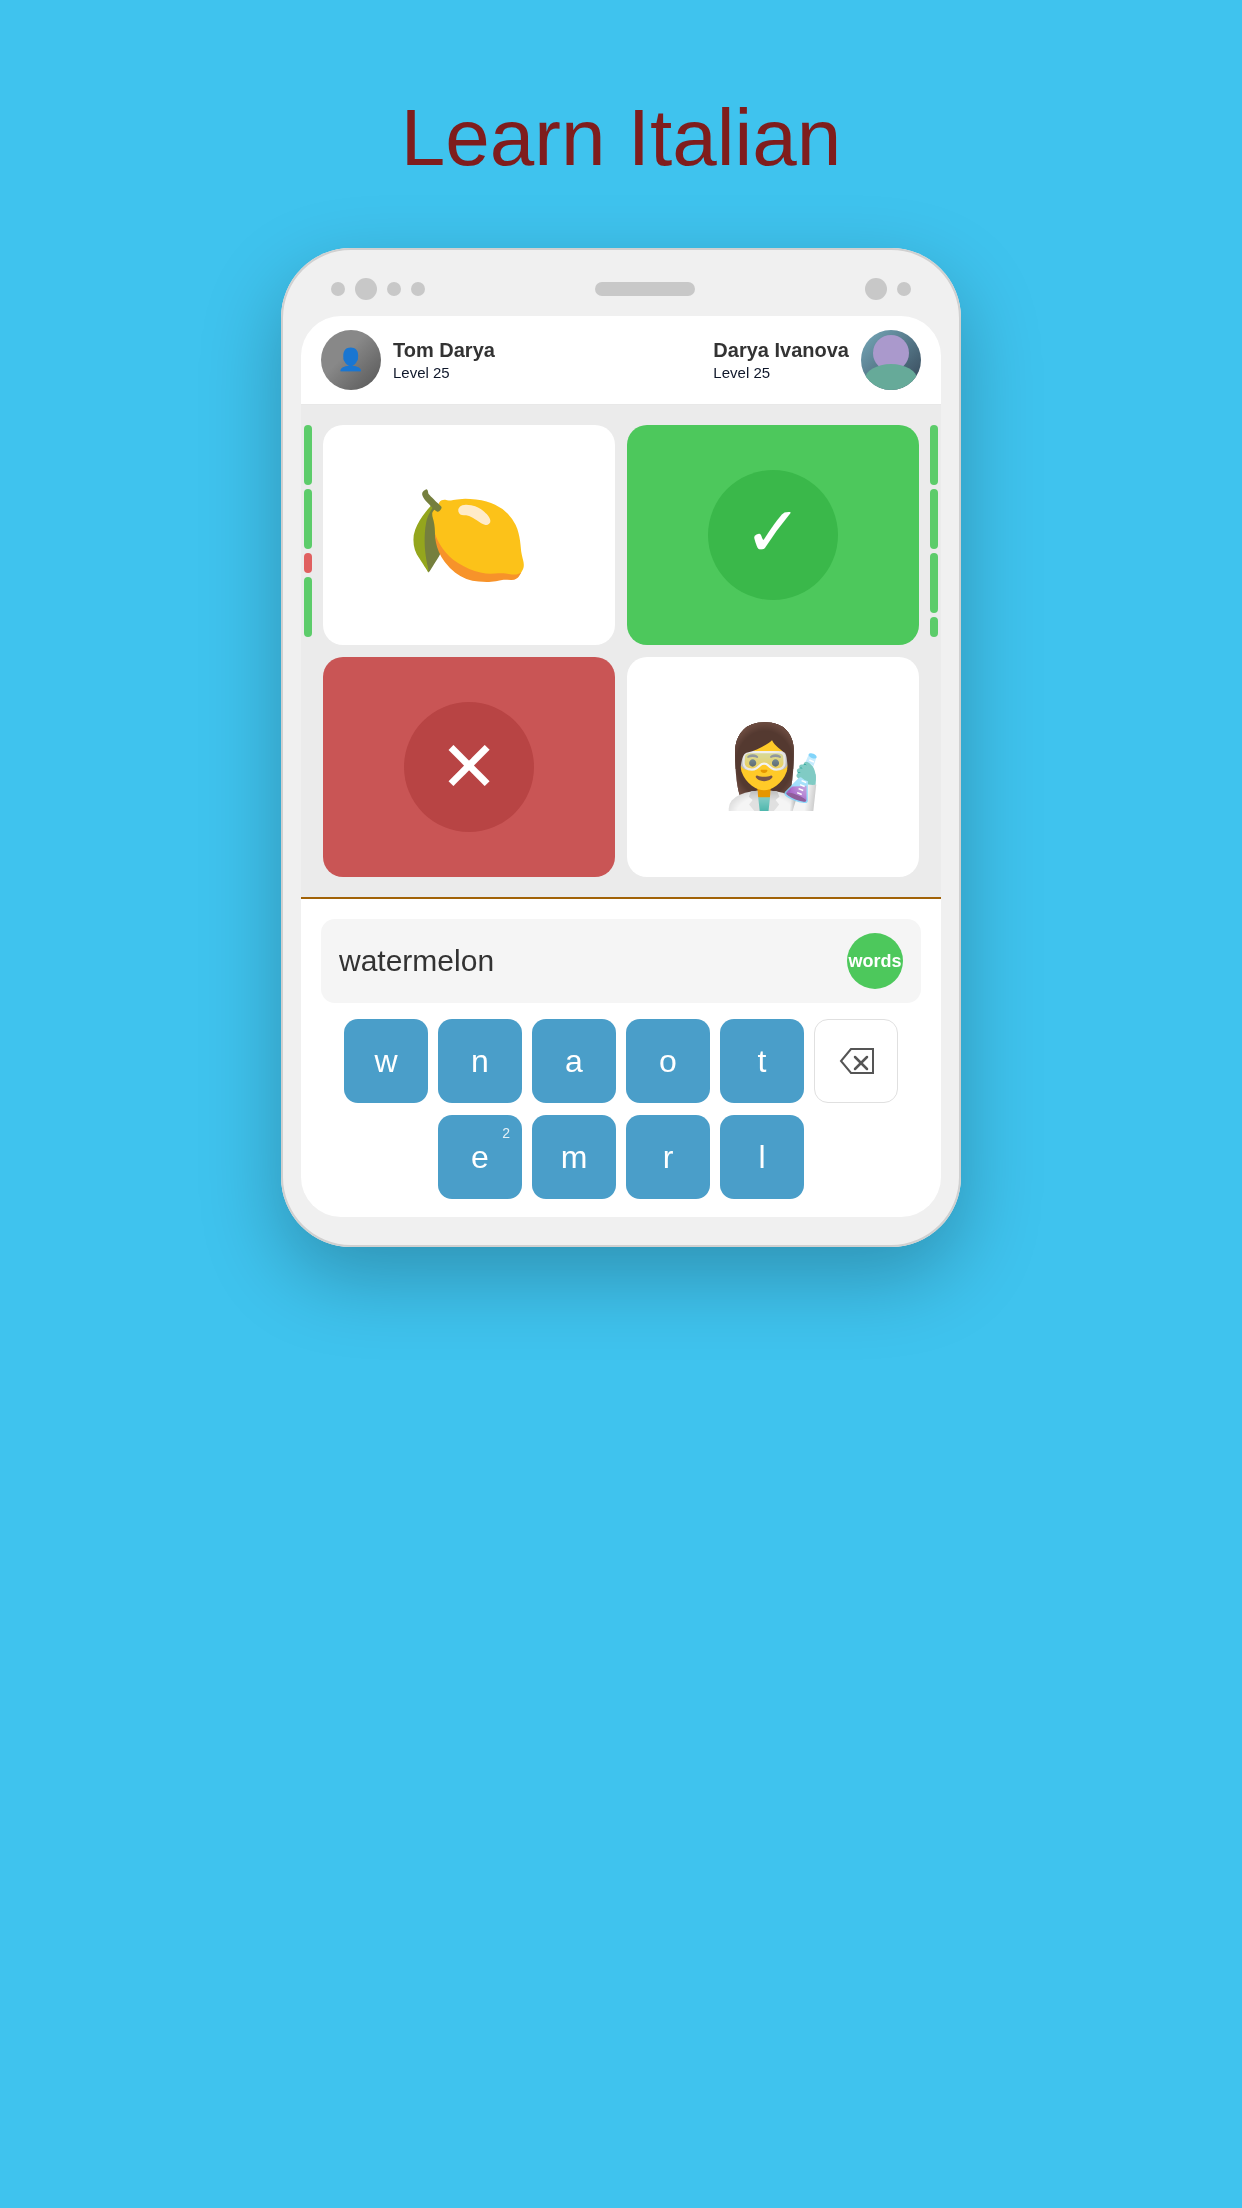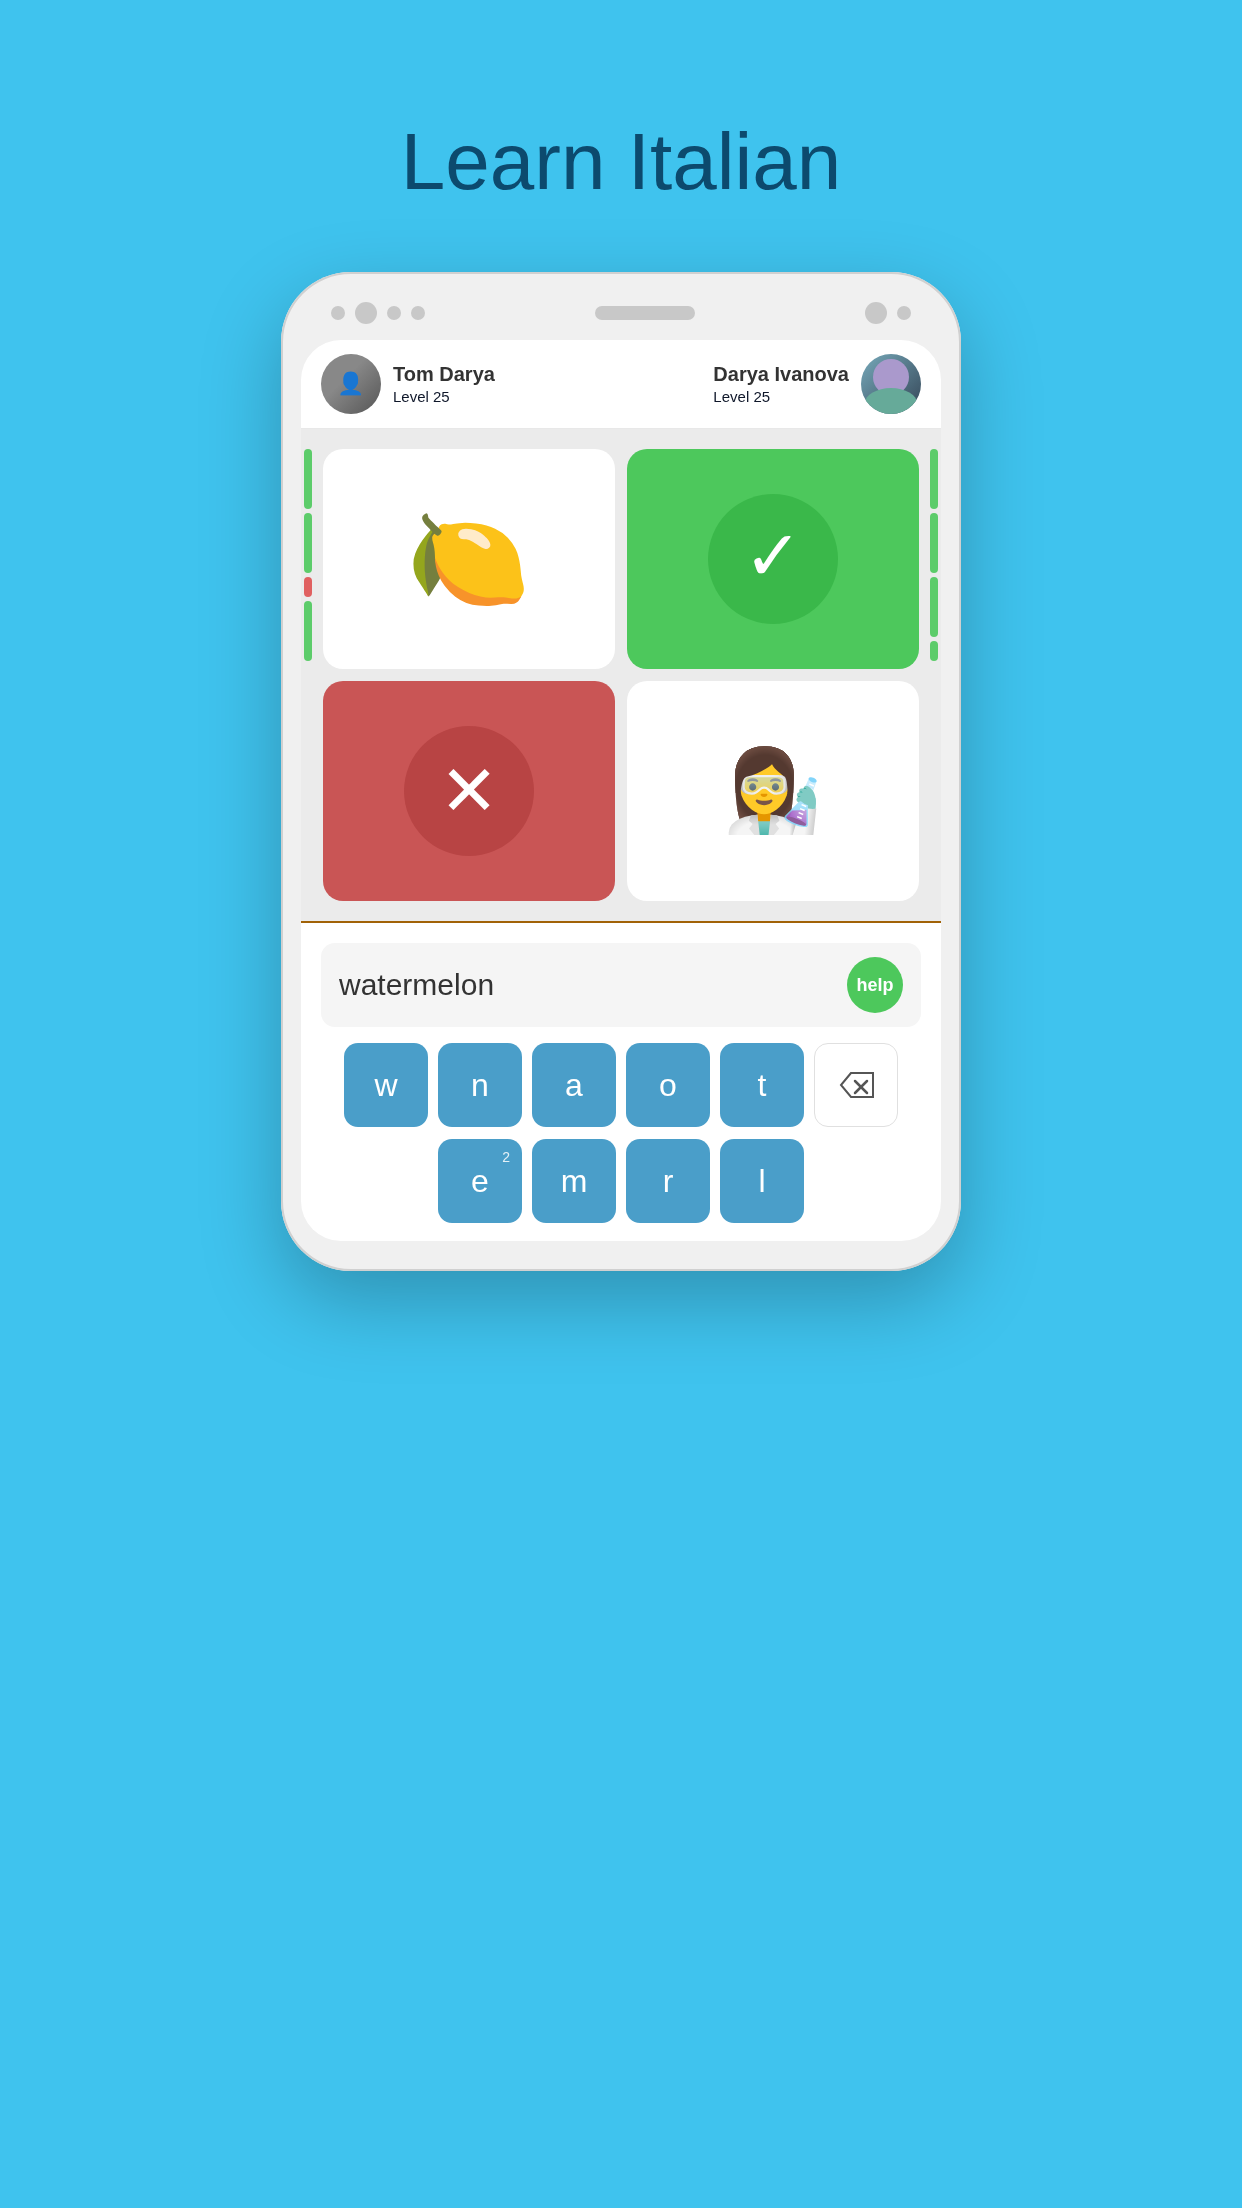--- a/index.html
+++ b/index.html
@@ -8,23 +8,23 @@
       height: 2208px;
       background: #3FC3EE;
       display: flex;
       flex-direction: column;
       align-items: center;
       font-family: -apple-system, 'Helvetica Neue', Arial, sans-serif;
       overflow: hidden;
     }
 
     .headline {
-      color: #0c4a6e;
+      color: #7f1d1d;
       text-align: center;
-      margin-top: 112px;
+      margin-top: 88px;
       margin-bottom: 60px;
       font-size: 80px;
       font-weight: 300;
       line-height: 1.25;
     }
 
     
     .phone-frame {
       width: 680px;
       background: #f0f0f0;
@@ -418,21 +418,21 @@
         <div class="side-bar-segment seg1"></div>
         <div class="side-bar-segment seg2"></div>
         <div class="side-bar-segment seg3"></div>
         <div class="side-bar-segment seg4"></div>
       </div>
     </div>
 
     <div class="input-section">
       <div class="word-input-row">
         <span class="word-text">watermelon</span>
-        <div class="help-btn">help</div>
+        <div class="help-btn">words</div>
       </div>
 
       <div class="keyboard">
         <div class="keyboard-row">
           <div class="key">w</div>
           <div class="key">n</div>
           <div class="key">a</div>
           <div class="key">o</div>
           <div class="key">t</div>
           <div class="key key-backspace">

